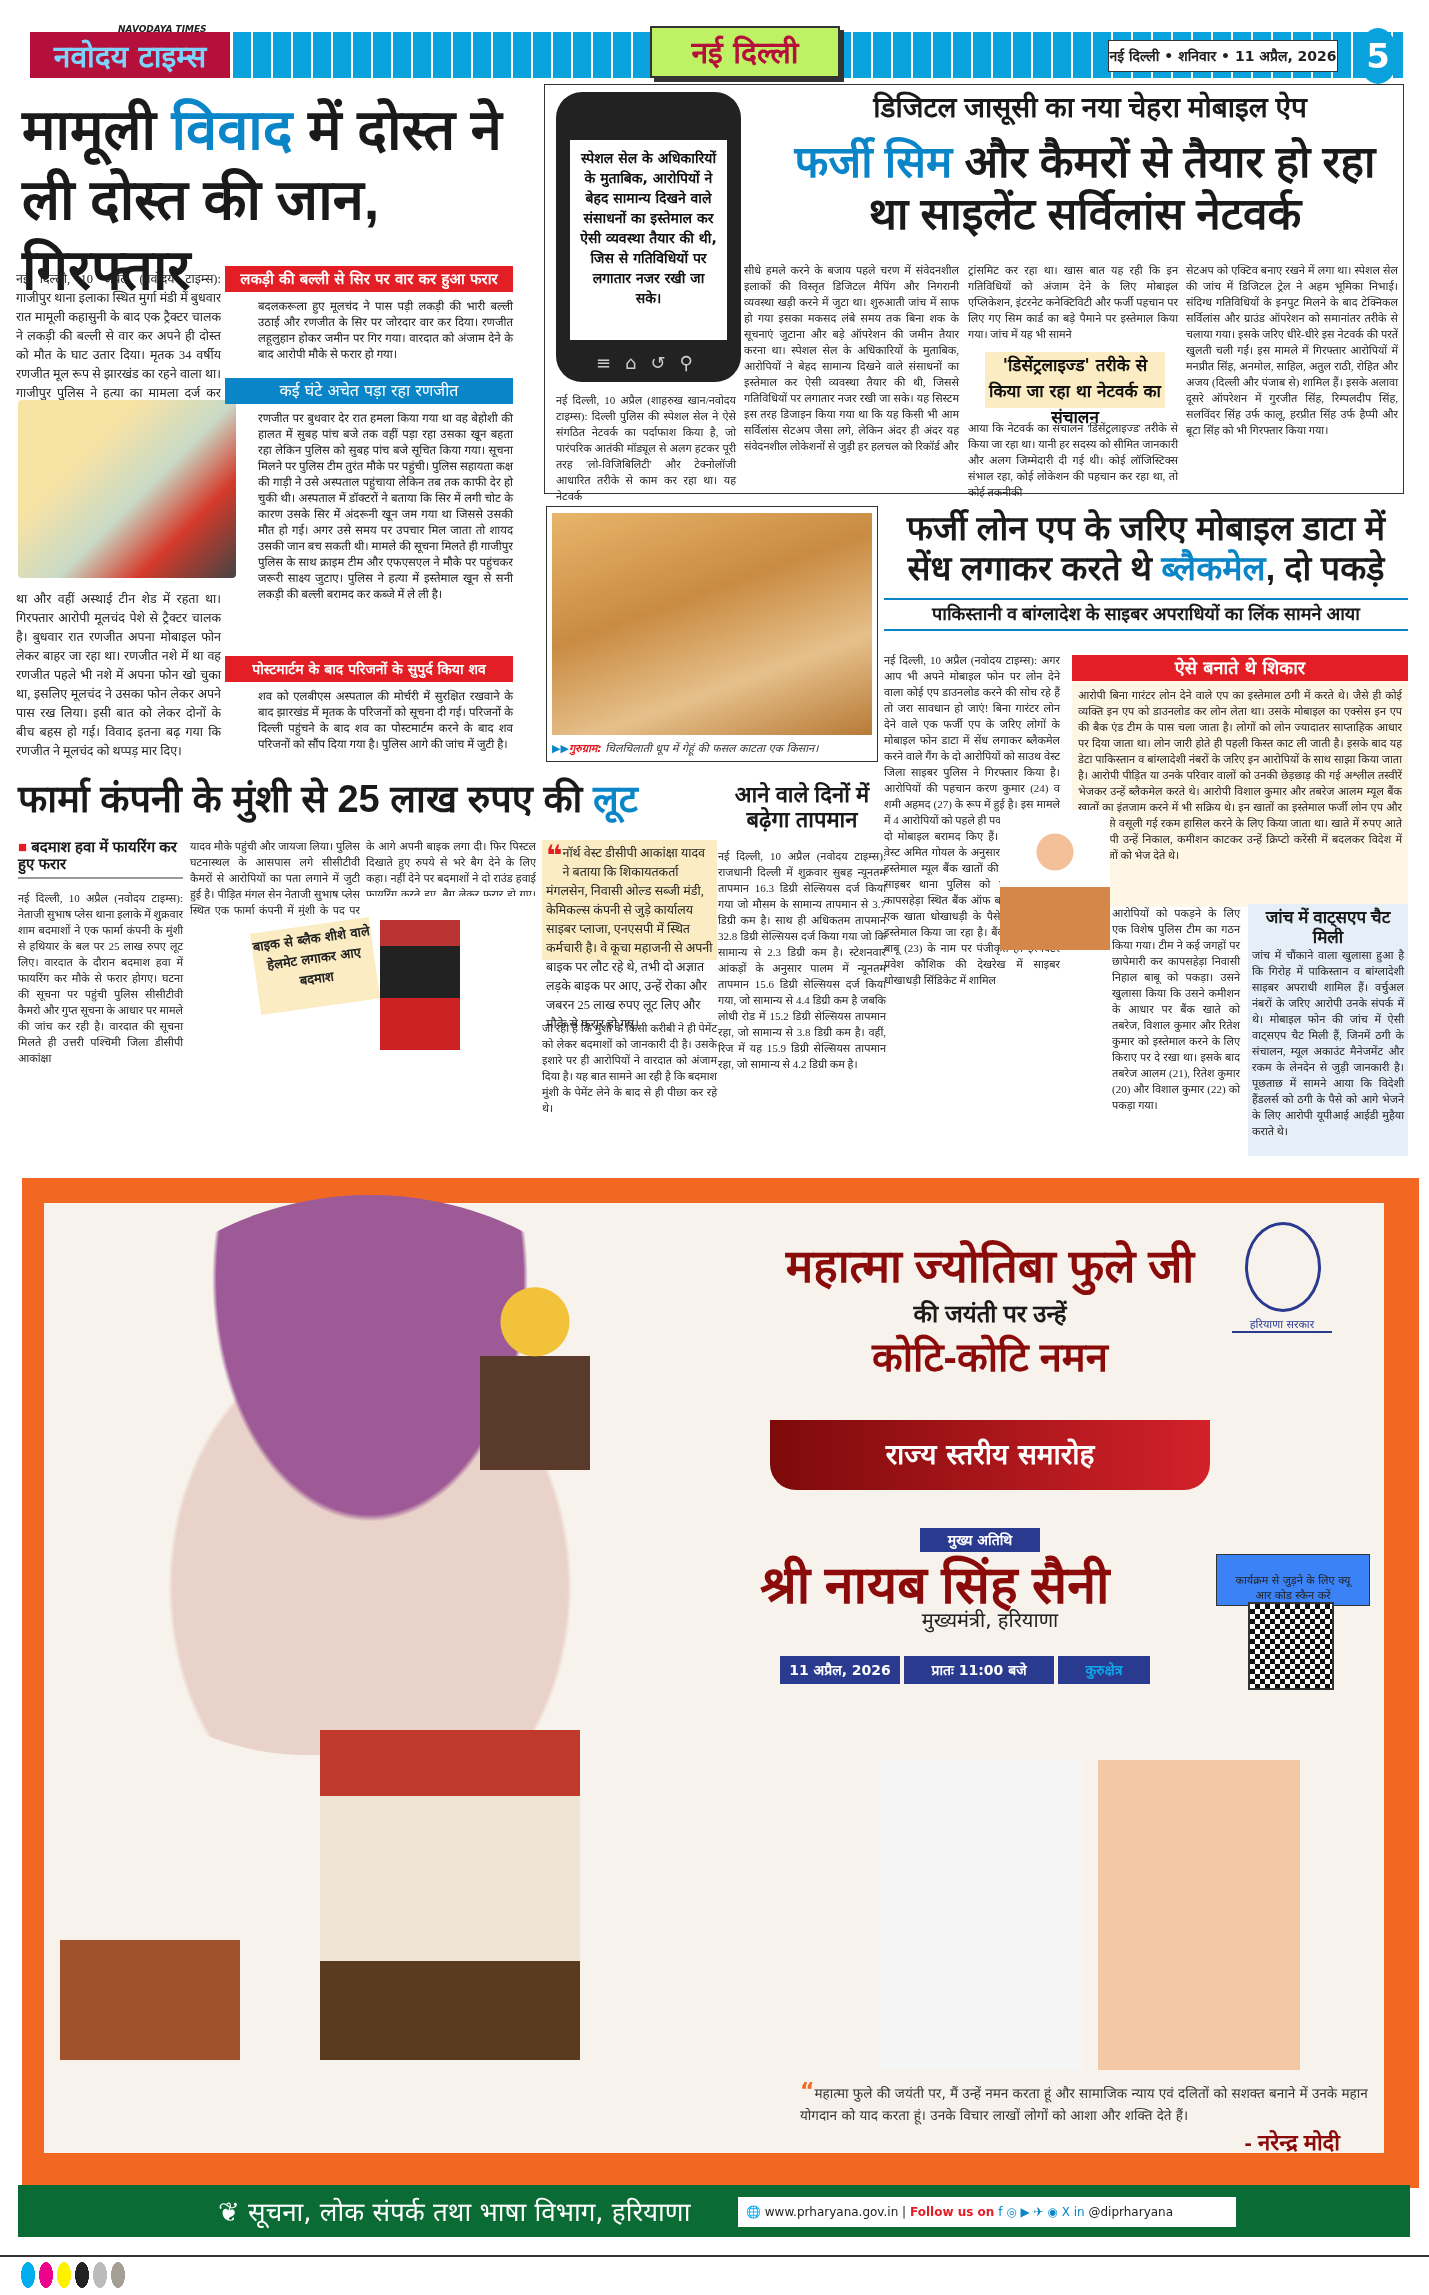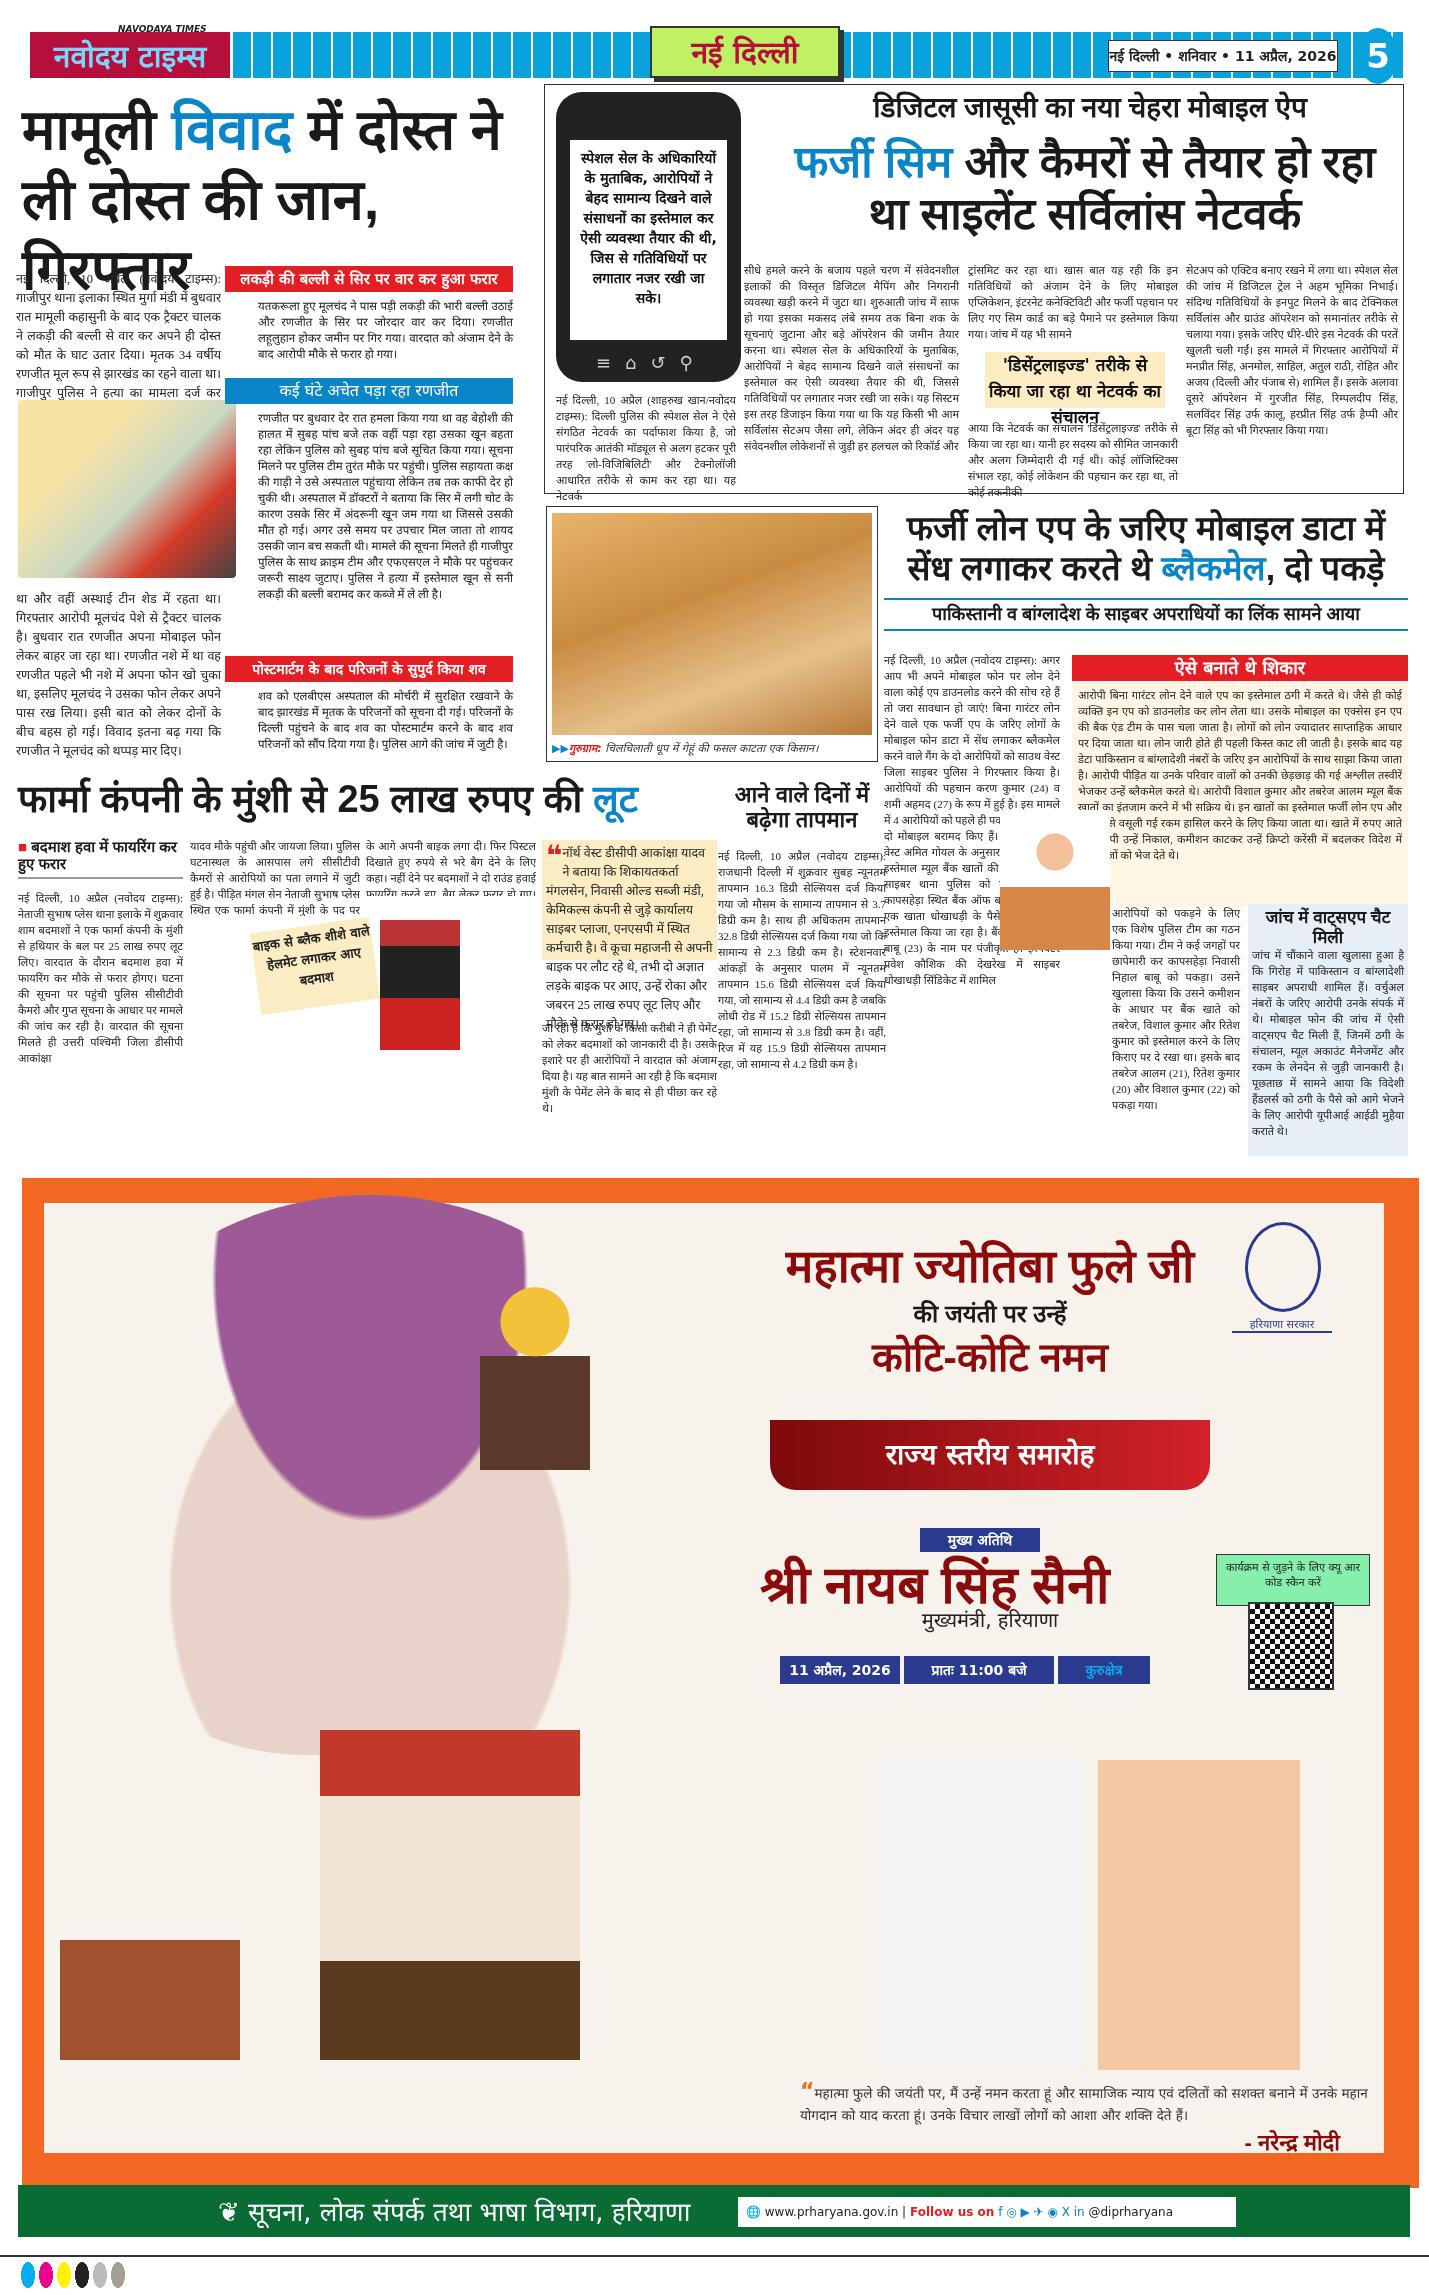--- a/index.html
+++ b/index.html
@@ -37,21 +37,21 @@
   <div class="abs mast-page">5</div>
 </div>
 
 <div class="abs hl" style="left:22px;top:95px;width:520px;font-size:56px;line-height:70px">
   <span>मामूली </span><span class="blue">विवाद</span><span> में दोस्त ने ली दोस्त की जान, गिरफ्तार</span>
 </div>
 <div class="abs txt" style="left:16px;top:270px;width:205px;height:130px;overflow:hidden">नई दिल्ली, 10 अप्रैल (नवोदय टाइम्स): गाजीपुर थाना इलाका स्थित मुर्गा मंडी में बुधवार रात मामूली कहासुनी के बाद एक ट्रैक्टर चालक ने लकड़ी की बल्ली से वार कर अपने ही दोस्त को मौत के घाट उतार दिया। मृतक 34 वर्षीय रणजीत मूल रूप से झारखंड का रहने वाला था। गाजीपुर पुलिस ने हत्या का मामला दर्ज कर आरोपी को गिरफ्तार कर लिया है। पुलिस के अनुसार, गाजीपुर मुर्गा मंडी में निर्माण कार्य चल रहा है। रणजीत वहां मजदूरी करता</div>
 <div class="abs" style="left:18px;top:400px;width:218px;height:178px;background:linear-gradient(135deg,#f7e3a4 0%,#f7e3a4 30%,#c9d9c6 55%,#d43a2a 75%,#444 100%);border-radius:4px"></div>
 <div class="abs txt" style="left:16px;top:590px;width:205px">था और वहीं अस्थाई टीन शेड में रहता था। गिरफ्तार आरोपी मूलचंद पेशे से ट्रैक्टर चालक है। बुधवार रात रणजीत अपना मोबाइल फोन लेकर बाहर जा रहा था। रणजीत नशे में था वह रणजीत पहले भी नशे में अपना फोन खो चुका था, इसलिए मूलचंद ने उसका फोन लेकर अपने पास रख लिया। इसी बात को लेकर दोनों के बीच बहस हो गई। विवाद इतना बढ़ गया कि रणजीत ने मूलचंद को थप्पड़ मार दिए।</div>
 <div class="abs redbar" style="left:225px;top:266px;width:288px;height:26px;font-size:15px;line-height:26px">लकड़ी की बल्ली से सिर पर वार कर हुआ फरार</div>
-<div class="abs txt" style="left:258px;top:298px;width:255px;font-size:11.5px;line-height:16px">यतकरूला हुए मूलचंद ने पास पड़ी लकड़ी की भारी बल्ली उठाई और रणजीत के सिर पर जोरदार वार कर दिया। रणजीत लहूलुहान होकर जमीन पर गिर गया। वारदात को अंजाम देने के बाद आरोपी मौके से फरार हो गया।</div>
+<div class="abs txt" style="left:258px;top:298px;width:255px;font-size:11.5px;line-height:16px">बदलकरूला हुए मूलचंद ने पास पड़ी लकड़ी की भारी बल्ली उठाई और रणजीत के सिर पर जोरदार वार कर दिया। रणजीत लहूलुहान होकर जमीन पर गिर गया। वारदात को अंजाम देने के बाद आरोपी मौके से फरार हो गया।</div>
 <div class="abs bluebar" style="left:225px;top:378px;width:288px;height:26px;font-size:16px;line-height:26px">कई घंटे अचेत पड़ा रहा रणजीत</div>
 <div class="abs txt" style="left:258px;top:410px;width:255px;font-size:11.5px;line-height:16px">रणजीत पर बुधवार देर रात हमला किया गया था वह बेहोशी की हालत में सुबह पांच बजे तक वहीं पड़ा रहा उसका खून बहता रहा लेकिन पुलिस को सुबह पांच बजे सूचित किया गया। सूचना मिलने पर पुलिस टीम तुरंत मौके पर पहुंची। पुलिस सहायता कक्ष की गाड़ी ने उसे अस्पताल पहुंचाया लेकिन तब तक काफी देर हो चुकी थी। अस्पताल में डॉक्टरों ने बताया कि सिर में लगी चोट के कारण उसके सिर में अंदरूनी खून जम गया था जिससे उसकी मौत हो गई। अगर उसे समय पर उपचार मिल जाता तो शायद उसकी जान बच सकती थी। मामले की सूचना मिलते ही गाजीपुर पुलिस के साथ क्राइम टीम और एफएसएल ने मौके पर पहुंचकर जरूरी साक्ष्य जुटाए। पुलिस ने हत्या में इस्तेमाल खून से सनी लकड़ी की बल्ली बरामद कर कब्जे में ले ली है।</div>
 <div class="abs redbar" style="left:225px;top:656px;width:288px;height:26px;font-size:14px;line-height:26px">पोस्टमार्टम के बाद परिजनों के सुपुर्द किया शव</div>
 <div class="abs txt" style="left:258px;top:688px;width:255px;font-size:11.5px;line-height:16px">शव को एलबीएस अस्पताल की मोर्चरी में सुरक्षित रखवाने के बाद झारखंड में मृतक के परिजनों को सूचना दी गई। परिजनों के दिल्ली पहुंचने के बाद शव का पोस्टमार्टम करने के बाद शव परिजनों को सौंप दिया गया है। पुलिस आगे की जांच में जुटी है।</div>
 
 <div class="abs frame" style="left:544px;top:84px;width:860px;height:410px"></div>
 <div class="abs" style="left:556px;top:92px;width:185px;height:290px;background:#222;border-radius:26px">
   <div class="abs" style="left:14px;top:48px;width:157px;height:200px;background:#fff;padding:8px;font-size:14px;line-height:20px;font-weight:bold;color:#111;text-align:center">स्पेशल सेल के अधिकारियों के मुताबिक, आरोपियों ने बेहद सामान्य दिखने वाले संसाधनों का इस्तेमाल कर ऐसी व्यवस्था तैयार की थी, जिस से गतिविधियों पर लगातार नजर रखी जा सके।</div>
   <div class="abs" style="left:40px;top:260px;width:110px;color:#ccc;font-size:18px;letter-spacing:14px">≡⌂↺⚲</div>
 </div>
@@ -116,21 +116,21 @@
 <div class="abs hl" style="left:760px;top:1334px;width:460px;font-size:40px;color:#8b0a0a;text-align:center">कोटि-कोटि नमन</div>
 <div class="abs" style="left:1245px;top:1222px;width:76px;height:90px;border-radius:50%;border:3px solid #2a3a8f"></div>
 <div class="abs" style="left:1232px;top:1316px;width:100px;font-size:11px;color:#2a3a8f;text-align:center;border-bottom:2px solid #2a3a8f">हरियाणा सरकार</div>
 <div class="abs" style="left:770px;top:1420px;width:440px;height:70px;border-radius:0 0 26px 26px;background:linear-gradient(90deg,#7d0a0a,#d3212a);color:#fff;font-size:28px;font-weight:bold;text-align:center;line-height:70px">राज्य स्तरीय समारोह</div>
 <div class="abs" style="left:920px;top:1528px;width:120px;height:24px;background:#2a3a8f;color:#fff;font-size:14px;font-weight:bold;text-align:center;line-height:24px">मुख्य अतिथि</div>
 <div class="abs hl" style="left:760px;top:1556px;width:460px;font-size:52px;color:#8b0a0a;text-align:left">श्री नायब सिंह सैनी</div>
 <div class="abs" style="left:760px;top:1606px;width:460px;font-size:20px;text-align:center;color:#222">मुख्यमंत्री, हरियाणा</div>
 <div class="abs" style="left:780px;top:1656px;width:120px;height:28px;background:#2a3a8f;color:#fff;font-size:14px;font-weight:bold;text-align:center;line-height:28px">11 अप्रैल, 2026</div>
 <div class="abs" style="left:904px;top:1656px;width:150px;height:28px;background:#2a3a8f;color:#fff;font-size:14px;font-weight:bold;text-align:center;line-height:28px">प्रातः 11:00 बजे</div>
 <div class="abs" style="left:1058px;top:1656px;width:92px;height:28px;background:#2a3a8f;color:#0ea5e9;font-size:14px;font-weight:bold;text-align:center;line-height:28px">कुरुक्षेत्र</div>
-<div class="abs" style="left:1216px;top:1554px;width:154px;height:52px;border:1.5px solid #333;font-size:11px;text-align:center;padding:4px;background:#86efac">कार्यक्रम से जुड़ने के लिए क्यू आर कोड स्कैन करें</div>
+<div class="abs" style="left:1216px;top:1554px;width:154px;height:52px;border:1.5px solid #333;font-size:11px;text-align:center;padding:17px;background:#3b82f6">कार्यक्रम से जुड़ने के लिए क्यू आर कोड स्कैन करें</div>
 <div class="abs" style="left:1248px;top:1602px;width:86px;height:88px;border:2px solid #333;background:repeating-conic-gradient(#111 0 25%,#fff 0 50%) 0 0/10px 10px"></div>
 <div class="abs" style="left:880px;top:1760px;width:420px;height:310px;background:linear-gradient(90deg,#f5f5f5 0 48%,#0000 48% 52%,#f3c9a5 52%)"></div>
 <div class="abs" style="left:800px;top:2080px;width:580px;font-size:13.5px;line-height:22px;color:#333">
   <span style="color:#f26722;font-size:22px;font-weight:bold">“</span><span>महात्मा फुले की जयंती पर, मैं उन्हें नमन करता हूं और सामाजिक न्याय एवं दलितों को सशक्त बनाने में उनके महान योगदान को याद करता हूं। उनके विचार लाखों लोगों को आशा और शक्ति देते हैं।</span>
 </div>
 <div class="abs hl" style="left:1100px;top:2130px;width:240px;font-size:22px;color:#8b0a0a;text-align:right">- नरेन्द्र मोदी</div>
 
 <div class="abs ad-foot">
   <div class="abs" style="left:200px;top:8px;width:520px;font-size:26px;font-weight:normal"><span>❦ </span><span>सूचना, लोक संपर्क तथा भाषा विभाग, हरियाणा</span></div>
   <div class="abs" style="left:720px;top:12px;width:498px;height:30px;background:#fff;border-radius:0;color:#222;font-size:12px;line-height:30px;padding-left:8px">

